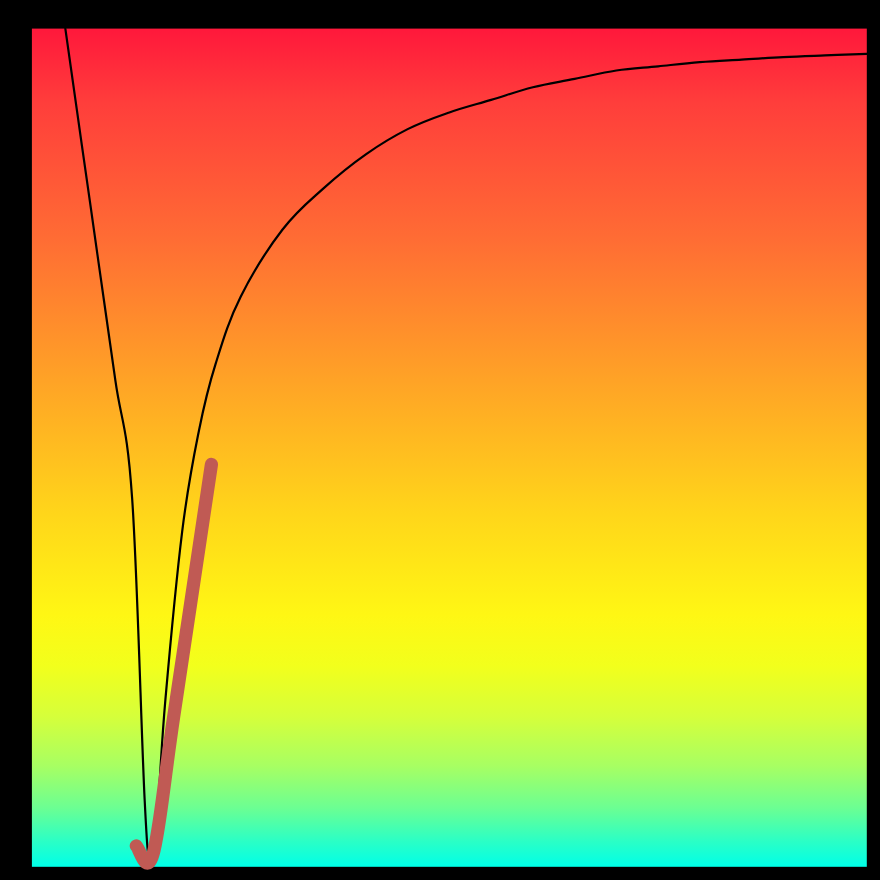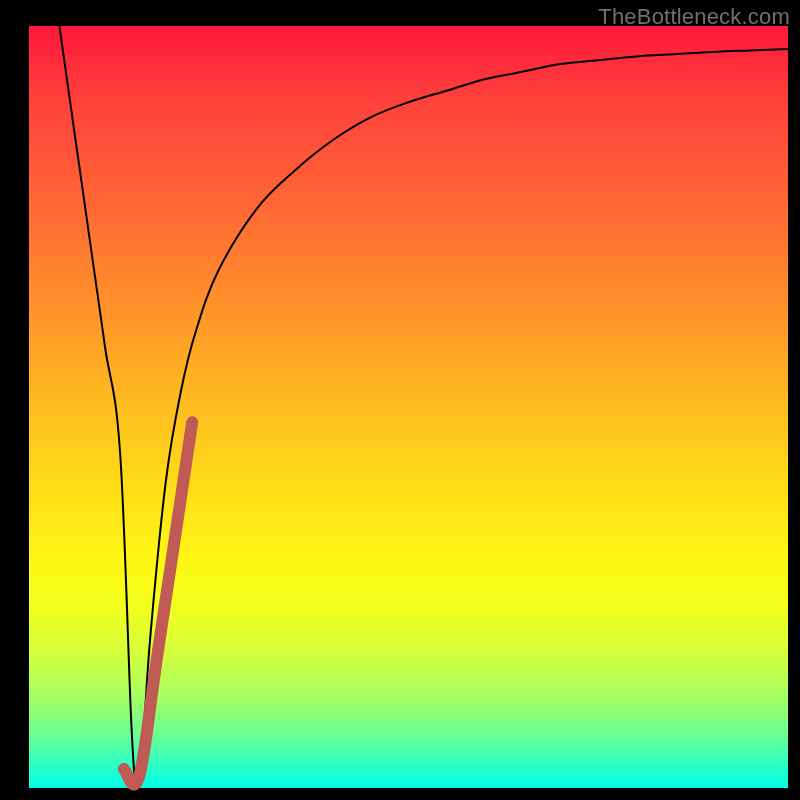--- a/index.html
+++ b/index.html
@@ -63,15 +63,14 @@
 
   <div class="plot-area"></div>
 
   <svg class="overlay" viewBox="0 0 759 762">
     <g>
       <path id="main-curve" fill="none" stroke-width="2" stroke-linecap="round" stroke-linejoin="round" d="M 30.4 0.0 C 33.1 19.2, 40.1 68.3, 45.5 106.7 C 51.0 145.1, 55.3 175.0, 60.7 213.4 C 66.2 251.8, 70.4 281.6, 75.9 320.0 C 81.4 358.4, 86.3 358.1, 91.1 426.7 C 95.9 495.3, 99.5 642.1, 102.5 701.0 C 105.5 760.0, 105.7 751.6, 107.8 754.4 C 109.8 757.1, 111.4 742.3, 113.8 716.3 C 116.3 690.2, 117.3 656.2, 121.4 609.6 C 125.5 563.0, 131.2 501.1, 136.6 457.2 C 142.1 413.3, 146.3 393.2, 151.8 365.8 C 157.3 338.3, 160.1 326.7, 167.0 304.8 C 173.8 282.9, 178.8 265.8, 189.8 243.8 C 200.7 221.9, 214.0 200.7, 227.7 182.9 C 241.4 165.0, 252.0 157.1, 265.6 144.8 C 279.3 132.4, 289.9 123.9, 303.6 114.3 C 317.3 104.7, 327.9 98.3, 341.6 91.4 C 355.2 84.6, 365.8 81.0, 379.5 76.2 C 393.2 71.4, 403.8 68.9, 417.5 64.8 C 431.1 60.7, 441.7 56.8, 455.4 53.3 C 469.1 49.9, 479.7 48.5, 493.4 45.7 C 507.0 43.0, 517.6 40.2, 531.3 38.1 C 545.0 36.0, 555.6 35.7, 569.3 34.3 C 582.9 32.9, 593.5 31.6, 607.2 30.5 C 620.9 29.4, 631.5 29.0, 645.1 28.2 C 658.8 27.4, 669.4 26.6, 683.1 25.9 C 696.8 25.2, 707.4 24.9, 721.0 24.4 C 734.7 23.8, 752.2 23.1, 759.0 22.9" stroke="#000000"></path>
       <path id="highlight-seg" fill="none" stroke-width="12" stroke-linecap="round" stroke-linejoin="round" d="M 94.9 743.0 C 97.6 744.3, 103.9 771.8, 110.1 750.6 C 116.2 729.3, 119.5 688.6, 129.0 624.8 C 138.6 561.1, 157.0 437.4, 163.2 396.2" stroke="#c05a54"></path>
     </g>
   </svg>
 
-  <div class="watermark">TheBottleneck.com</div>
 
 </div>
 
 </body></html>

